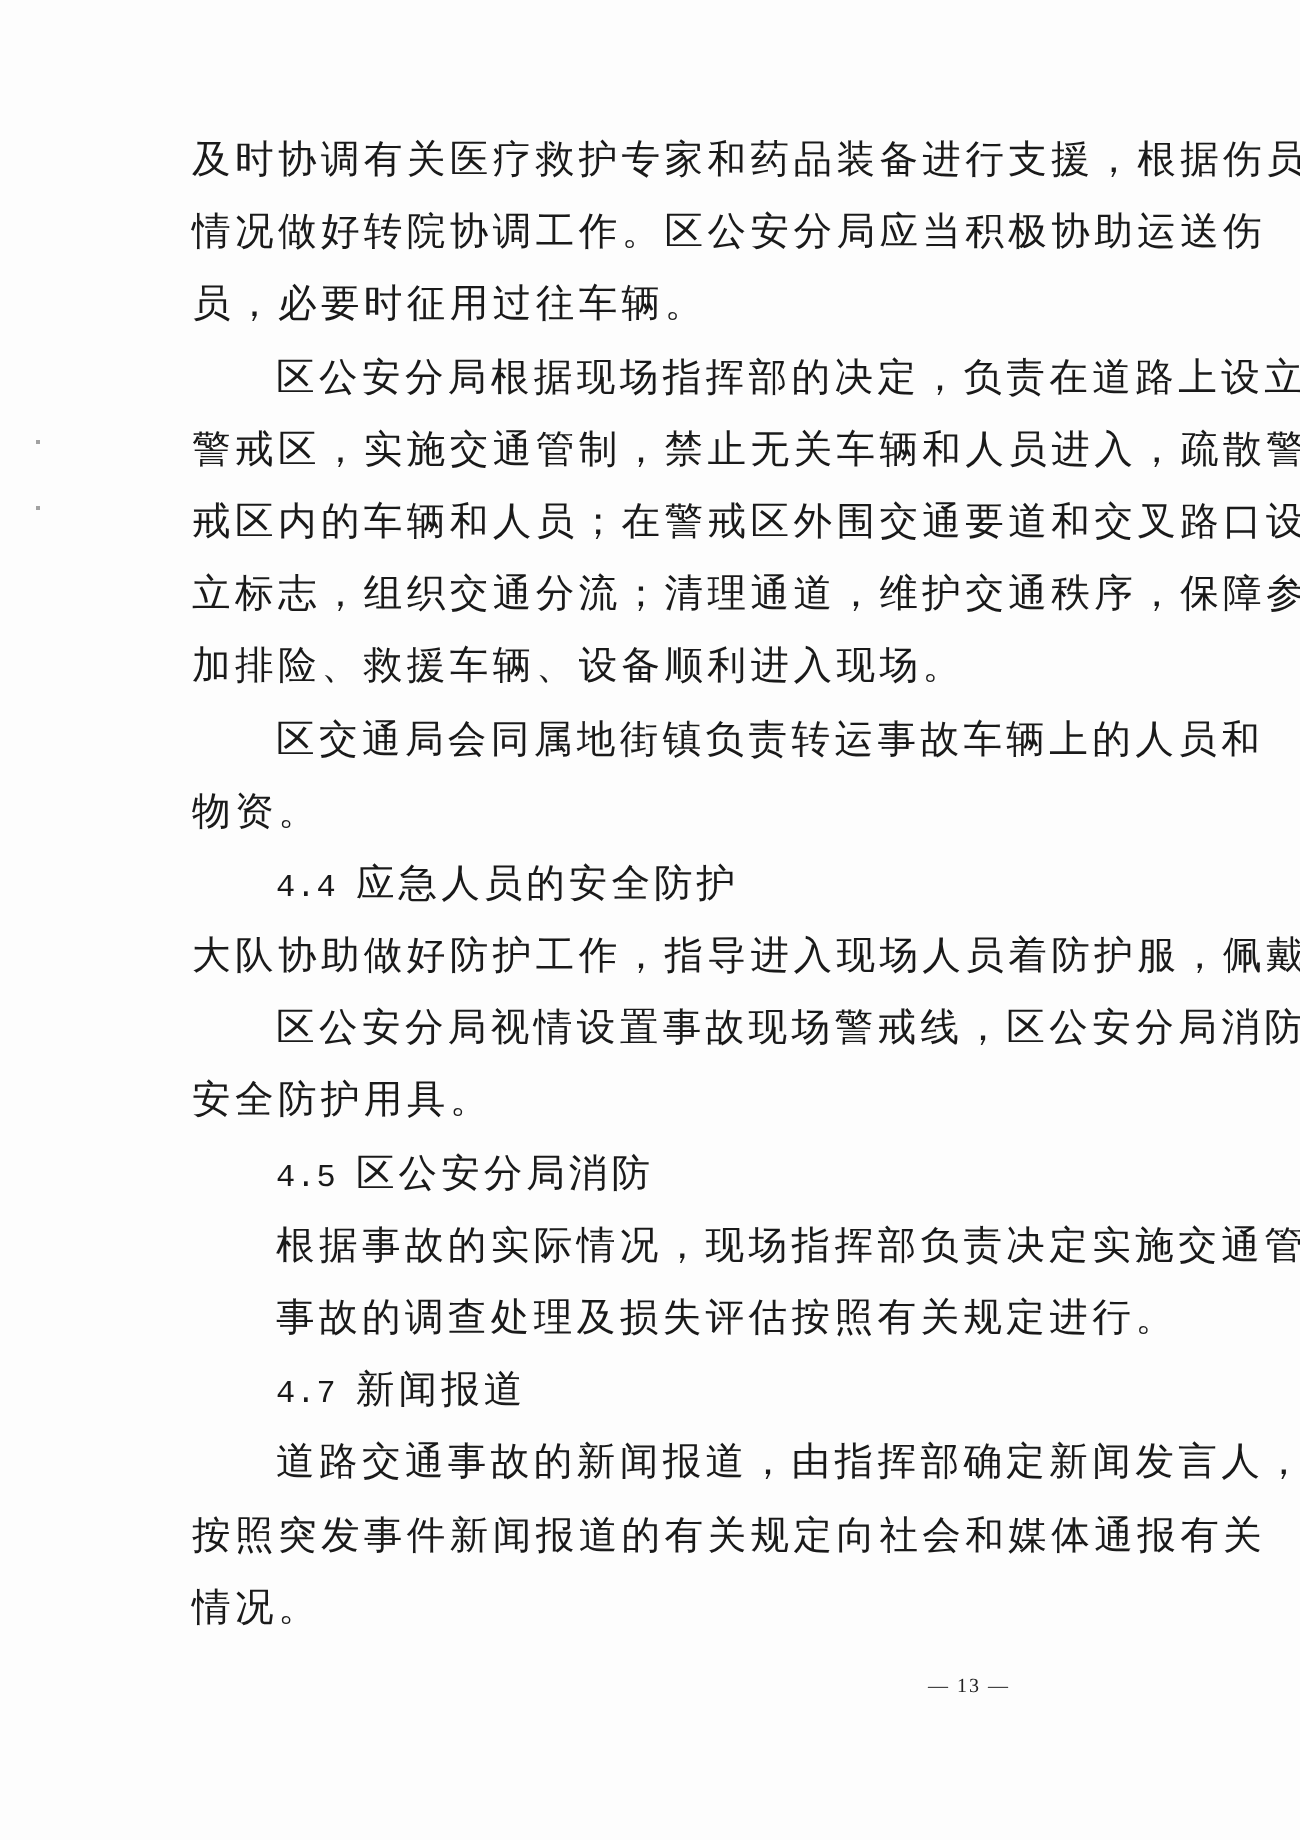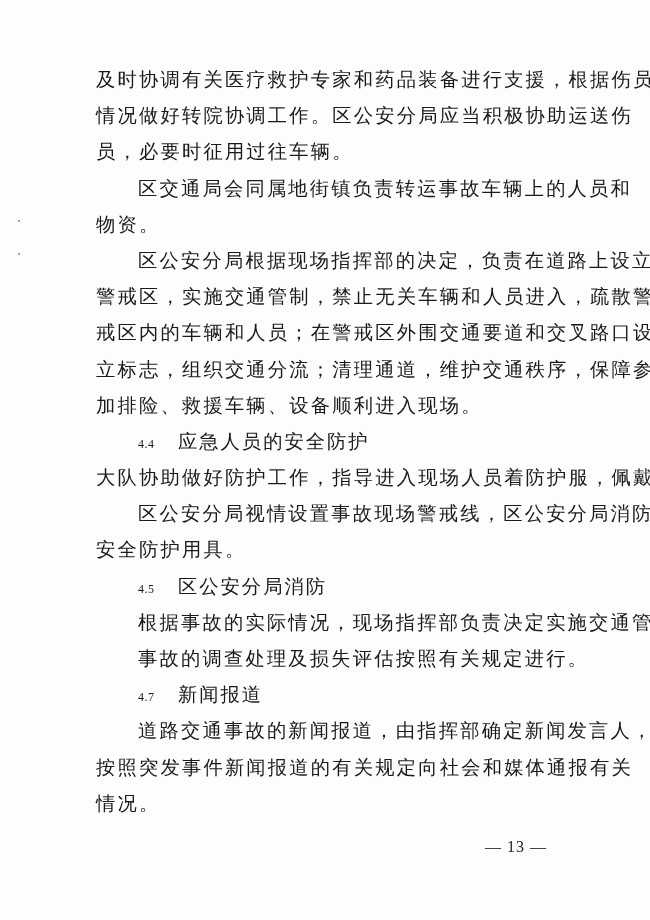--- a/index.html
+++ b/index.html
@@ -32,29 +32,29 @@
       line-height: 36.2px;
       font-size: 19.3px;
       letter-spacing: 2.2px;
       white-space: nowrap;
     }
     .indent { padding-left: 42px; }
     .heading .num {
       display: inline-block;
       width: 40px;
       letter-spacing: 0.5px;
-      font-family: Liberation Serif, serif;
-      font-size: 12px;
+      font-family: Liberation Mono, monospace;
+      font-size: 16px;
     }
     .heading .title { letter-spacing: 2px; text-align: center; }
     .page-number {
       position: absolute;
-      left: 485px;
+      left: 464px;
       top: 838px;
-      font-size: 16px;
+      font-size: 10px;
       letter-spacing: 1px;
       color: #222;
       font-family: "Liberation Serif", serif;
     }
     .scan-dot {
       position: absolute;
       width: 2px; height: 2px;
       background: #666;
       opacity: 0.6;
     }
@@ -63,29 +63,29 @@
 <body>
 
 <div class="page">
   <div class="body-text" id="body-text">
       <div class="paragraph">
         <div class="line">及时协调有关医疗救护专家和药品装备进行支援，根据伤员</div>
         <div class="line">情况做好转院协调工作。区公安分局应当积极协助运送伤</div>
         <div class="line">员，必要时征用过往车辆。</div>
       </div>
       <div class="paragraph">
-        <div class="line indent">区交通局会同属地街镇负责转运事故车辆上的人员和</div>
-        <div class="line">物资。</div>
-      </div>
-      <div class="paragraph">
         <div class="line indent">区公安分局根据现场指挥部的决定，负责在道路上设立</div>
         <div class="line">警戒区，实施交通管制，禁止无关车辆和人员进入，疏散警</div>
         <div class="line">戒区内的车辆和人员；在警戒区外围交通要道和交叉路口设</div>
         <div class="line">立标志，组织交通分流；清理通道，维护交通秩序，保障参</div>
         <div class="line">加排险、救援车辆、设备顺利进入现场。</div>
+      </div>
+      <div class="paragraph">
+        <div class="line indent">区交通局会同属地街镇负责转运事故车辆上的人员和</div>
+        <div class="line">物资。</div>
       </div>
       <div class="line indent heading"><span class="num">4.4</span><span class="title">应急人员的安全防护</span></div>
       <div class="paragraph">
         <div class="line">大队协助做好防护工作，指导进入现场人员着防护服，佩戴</div>
         <div class="line indent">区公安分局视情设置事故现场警戒线，区公安分局消防</div>
         <div class="line">安全防护用具。</div>
       </div>
       <div class="line indent heading"><span class="num">4.5</span><span class="title">区公安分局消防</span></div>
       <div class="paragraph">
         <div class="line indent">根据事故的实际情况，现场指挥部负责决定实施交通管</div>

